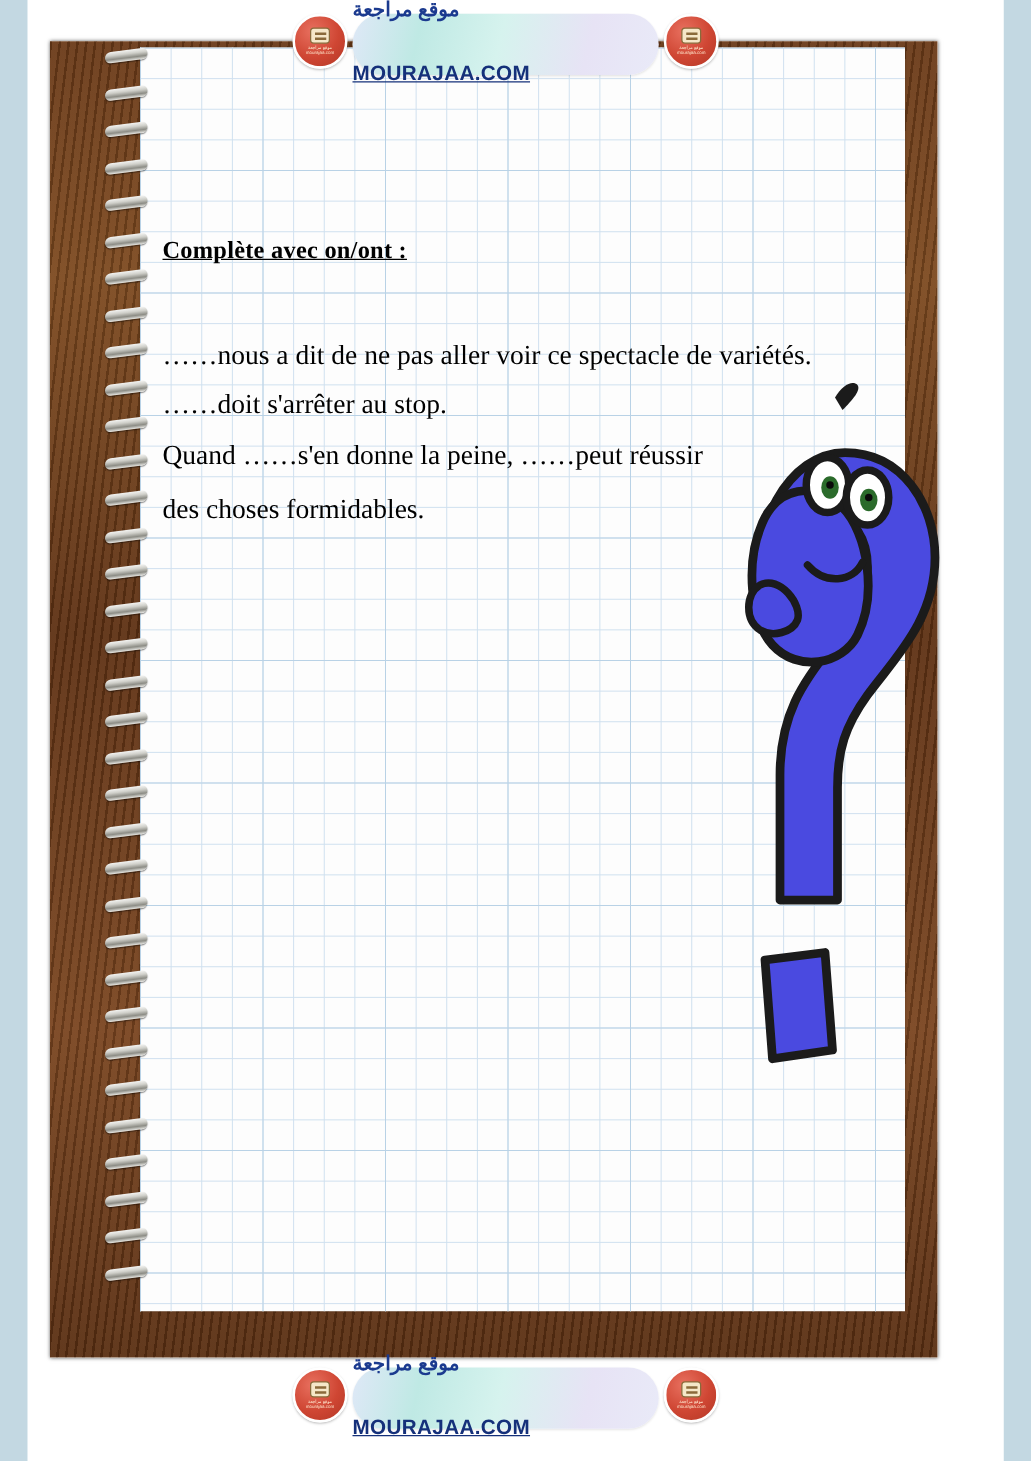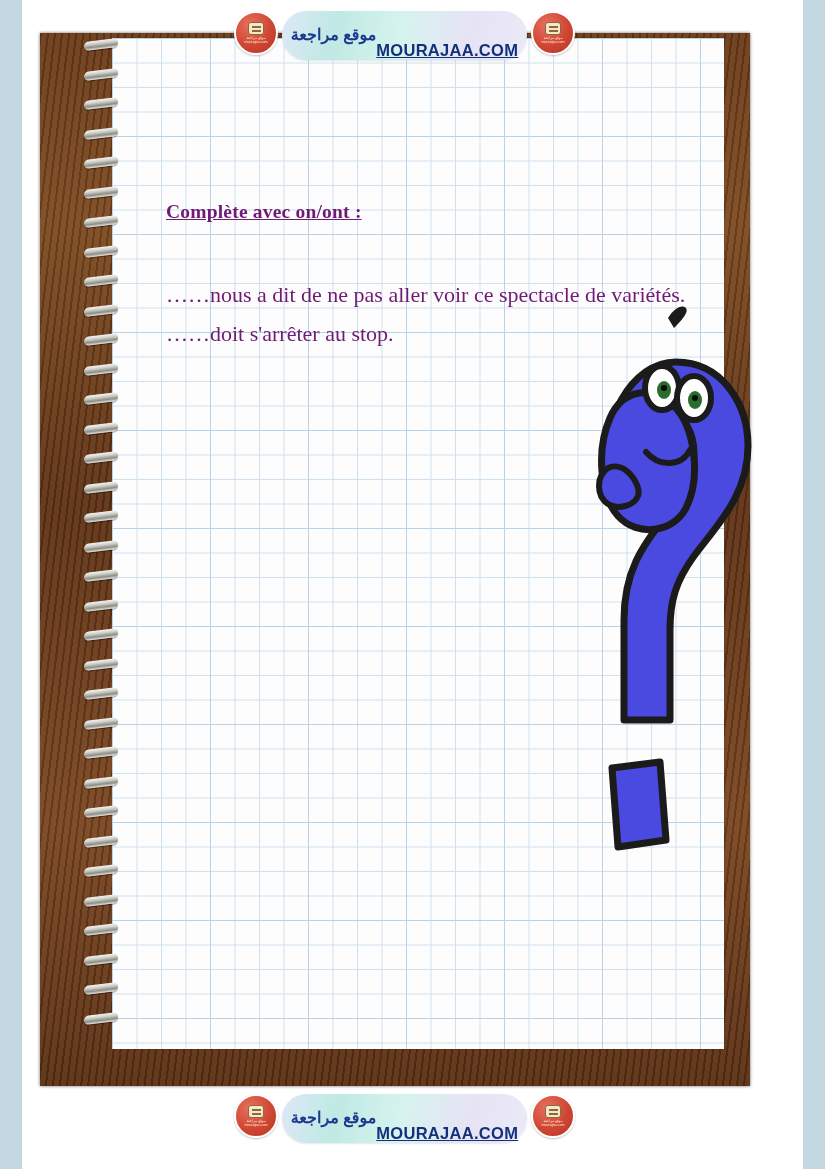--- a/index.html
+++ b/index.html
@@ -70,24 +70,23 @@
     left: 0; width: 34px; height: 9px;
     border-radius: 6px;
     background: linear-gradient(180deg, #f4f4f2 0%, #cfcfc9 35%, #8d8d86 70%, #e8e8e4 100%);
     box-shadow: 0 1px 1px rgba(0,0,0,0.45);
     transform: skewY(-7deg);
   }
 
   
   .content {
     position: absolute;
-    left: 130px; top: 201px;
+    left: 130px; top: 190px;
     width: 470px;
-    color: #701a75;
-    margin-left: 36px;
+    color: #000000;
   }
   .title {
     font-family: "Liberation Serif", serif;
     font-size: 19.5px;
     font-weight: bold;
     text-decoration: underline;
     letter-spacing: 0.2px;
     margin: 0 0 52px 0;
     white-space: nowrap;
   }
@@ -115,22 +114,22 @@
     justify-content: center;
   }
   .banner-top { left: 232px; top: 2px; width: 345px; height: 66px; }
   .banner-bottom { left: 232px; top: 1085px; width: 345px; height: 66px; }
 
   .pill {
     position: relative;
     width: 245px; height: 49px;
     border-radius: 32px;
     background: linear-gradient(103deg, #dfe8f7 0%, #bfe9e4 22%, #d6f3ee 48%, #e7e3f5 76%, #e9eaf8 100%);
-    display: flex; 
-    align-items: center; justify-content: center;
+    display: flex; flex-direction: column;
+    align-items: flex-start; justify-content: center;
     box-shadow: 0 1px 2px rgba(0,0,0,0.10);
   }
   .pill .ar {
     font-size: 16px; font-weight: bold; color: #1b3a8f;
     direction: rtl; line-height: 1.1;
   }
   .pill .url {
     font-size: 16.5px; font-weight: bold; color: #15307a;
     text-decoration: underline; line-height: 1.25;
     letter-spacing: 0.3px;
@@ -208,20 +207,21 @@
       <div class="ring" style="top: 885px;"></div>
       <div class="ring" style="top: 914.5px;"></div>
       <div class="ring" style="top: 944px;"></div>
       <div class="ring" style="top: 973.5px;"></div>
     </div>
 
   <div class="content">
     <p class="title">Complète avec on/ont :</p>
     <p class="line">……nous a dit de ne pas aller voir ce spectacle de variétés.</p>
     <p class="line">……doit s'arrêter au stop.</p>
+    <p class="line wrap">Quand ……s'en donne la peine, ……peut réussir des choses formidables.</p>
   </div>
 
   <div class="mascot">
     <svg viewBox="0 0 165 560" width="165" height="560" aria-hidden="true">
 
       <path d="M78 18 C84 8 92 4 96 8 C99 12 92 20 84 28 Z" fill="#1b1b1b"></path>
 
       <path d="M44 470 L44 470 Z" fill="none"></path>
       <path d="M15 190
                C8 120 42 62 86 62

